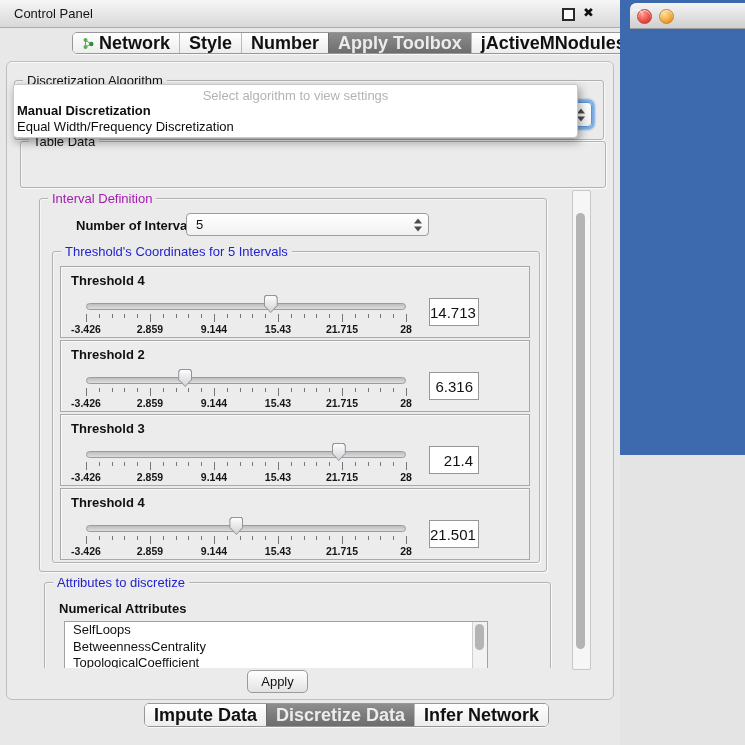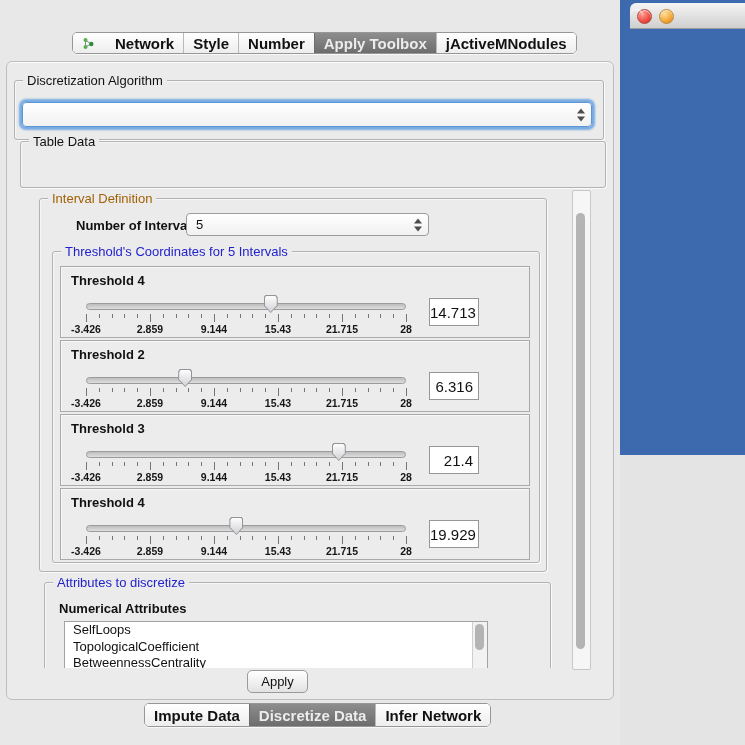--- a/index.html
+++ b/index.html
@@ -9,32 +9,32 @@
   #cp{position:absolute;left:0;top:0;width:620px;height:745px;background:#e8e8e8;}
   .cp-titlebar{position:absolute;left:0;top:0;width:620px;height:27px;
     background:linear-gradient(#f6f6f6,#d8d8d8);border-bottom:1px solid #adadad;}
   .cp-title{position:absolute;left:14px;top:6px;font-size:13px;color:#141414;}
   .float-icon{position:absolute;left:562px;top:8px;width:9px;height:9px;border:2px solid #2b2b2b;background:#fff;}
   .close-icon{position:absolute;left:583px;top:5px;width:14px;height:16px;color:#111;font-weight:bold;font-size:13px;}
   .close-icon::before{content:"\2716";}
   
   .segmented{position:absolute;display:flex;height:20px;border:1px solid #979797;border-radius:5px;
     overflow:hidden;background:#fff;box-shadow:0 1px 0 rgba(255,255,255,.7);}
-  .segment{display:flex;align-items:center;gap:20px;padding:0 9px;font-size:15px;font-weight:bold;color:#111;
+  .segment{display:flex;align-items:center;gap:4px;padding:0 9px;font-size:18px;font-weight:bold;color:#111;
     background:linear-gradient(#ffffff,#ededed);border-left:1px solid #b9b9b9;white-space:nowrap;}
   .segment:first-child{border-left:none;}
   .segment.selected{background:linear-gradient(#8d8d8d,#6d6d6d);color:#ececec;border-color:#6d6d6d;}
   .net-glyph{display:inline-block;line-height:0;}
   
   .outer-panel{position:absolute;left:6px;top:61px;width:606px;height:637px;background:#ebebeb;
     border:1px solid #bdbdbd;border-radius:6px;box-shadow:inset 0 1px 0 #fbfbfb;}
   .group{position:absolute;border:1px solid #b2b2b2;border-radius:3px;
     box-shadow:1px 1px 0 rgba(255,255,255,.75), inset 1px 1px 0 rgba(255,255,255,.55);}
   .group-label{position:absolute;top:-8px;left:8px;padding:0 4px;background:#ebebeb;font-size:13px;color:#111;}
-  .group-label.green{color:#a16207;}
+  .group-label.green{color:#a21caf;}
   .group-label.blue{color:#2222cf;}
   .combo{position:absolute;background:linear-gradient(#ffffff,#f1f1f1);border:1px solid #9d9d9d;border-radius:4px;
     font-size:13px;color:#111;display:flex;align-items:center;padding:0 20px 0 9px;box-sizing:border-box;}
   .combo.focused{box-shadow:0 0 2px 3px rgba(100,160,225,.85);border-color:#5c94d6;}
   .stepper{position:absolute;right:5px;top:50%;width:9px;height:13px;transform:translateY(-50%);}
   .stepper::before{content:"";position:absolute;left:0;top:0;border-left:4.5px solid transparent;
     border-right:4.5px solid transparent;border-bottom:5px solid #4c4c4c;}
   .stepper::after{content:"";position:absolute;left:0;bottom:0;border-left:4.5px solid transparent;
     border-right:4.5px solid transparent;border-top:5px solid #4c4c4c;}
   
@@ -109,20 +109,25 @@
   .trow .c2{flex:1;padding-left:7px;font-size:12.5px;color:#111;line-height:15px;white-space:nowrap;overflow:hidden;}
   .hscroll{position:absolute;left:4px;top:204px;width:113px;height:12px;background:#f2f2f2;border:1px solid #cdcdcd;box-sizing:border-box;}
   .hthumb{position:absolute;left:2px;top:2px;width:100px;height:6px;background:#b6b6b6;border-radius:4px;}
 </style>
 </head>
 <body>
 
 <div id="root">
 
   <div id="cp">
+    <div class="cp-titlebar">
+      <span class="cp-title">Control Panel</span>
+      <span class="float-icon"></span>
+      <span class="close-icon"></span>
+    </div>
 
     <div id="top-tabs" class="segmented" style="left:72px;top:32px;">
         <div class="segment">
           <span class="net-glyph"><svg width="13" height="13" viewBox="0 0 13 13">
               <line x1="3.5" y1="3" x2="9" y2="7" stroke="#8a8a8a" stroke-width="1"></line>
               <line x1="3.5" y1="10" x2="9" y2="7" stroke="#8a8a8a" stroke-width="1"></line>
               <line x1="3.5" y1="3" x2="3.5" y2="10" stroke="#8a8a8a" stroke-width="1"></line>
               <circle cx="3.5" cy="3" r="2" fill="#55b24e"></circle>
               <circle cx="3.5" cy="10" r="2" fill="#55b24e"></circle>
               <circle cx="9.3" cy="7" r="2.2" fill="#2f8f39"></circle>
@@ -326,33 +331,33 @@
                   <span class="tick major" style="left: 320px;"></span>
                 </div>
                 <div class="th-scale">
                   <span class="scale-label" style="left: -23px;">-3.426</span>
                   <span class="scale-label" style="left: 41px;">2.859</span>
                   <span class="scale-label" style="left: 105px;">9.144</span>
                   <span class="scale-label" style="left: 169px;">15.43</span>
                   <span class="scale-label" style="left: 233px;">21.715</span>
                   <span class="scale-label" style="left: 297px;">28</span>
                 </div>
-                <div class="value-box">19.929</div>
+                <div class="value-box">21.501</div>
               </div>
             </div>
         </div>
       </div>
 
       <div class="group" style="left:31px;top:392px;width:505px;height:150px;">
         <span class="group-label blue">Attributes to discretize</span>
         <div class="attr-subtitle" style="left:14px;top:18px;position:absolute;">Numerical Attributes</div>
         <div class="attr-list" style="left:19px;top:38px;width:422px;height:100px;" id="attr-list">
           <div class="attr-item">SelfLoops</div>
+            <div class="attr-item">BetweennessCentrality</div>
             <div class="attr-item">TopologicalCoefficient</div>
-            <div class="attr-item">BetweennessCentrality</div>
             <div class="list-scroll">
               <div class="list-thumb"></div>
             </div>
         </div>
       </div>
     </div>
 
     <div class="vscroll">
       <div class="vthumb" style="top:22px;height:436px;"></div>
     </div>
@@ -365,20 +370,27 @@
         </div>
         <div class="segment selected">
           <span>Discretize Data</span>
         </div>
         <div class="segment">
           <span>Infer Network</span>
         </div>
       </div>
   </div>
 
+  <div class="algo-popup">
+    <div class="popup-hint">Select algorithm to view settings</div>
+    <div id="popup-items">
+        <div class="popup-item bold" style="top: 18px;">Manual Discretization</div>
+        <div class="popup-item" style="top: 34px;">Equal Width/Frequency Discretization</div>
+      </div>
+  </div>
 
   <div class="net-frame"></div>
   <div class="net-titlebar">
     <div class="light red"></div>
     <div class="light yellow" style="left:29px;background:radial-gradient(circle at 35% 30%,#ffdf9e,#f3a535 60%,#c07b1c);border:1px solid #c08a2e;"></div>
     <div class="light green"></div>
   </div>
   <div class="net-canvas">
     <svg id="net-svg" width="113" height="389" viewBox="0 0 113 389">
         <path d="M -6 183 C 30 172 75 196 120 181" fill="none" stroke="#a4cdd8" stroke-width="5"></path>

